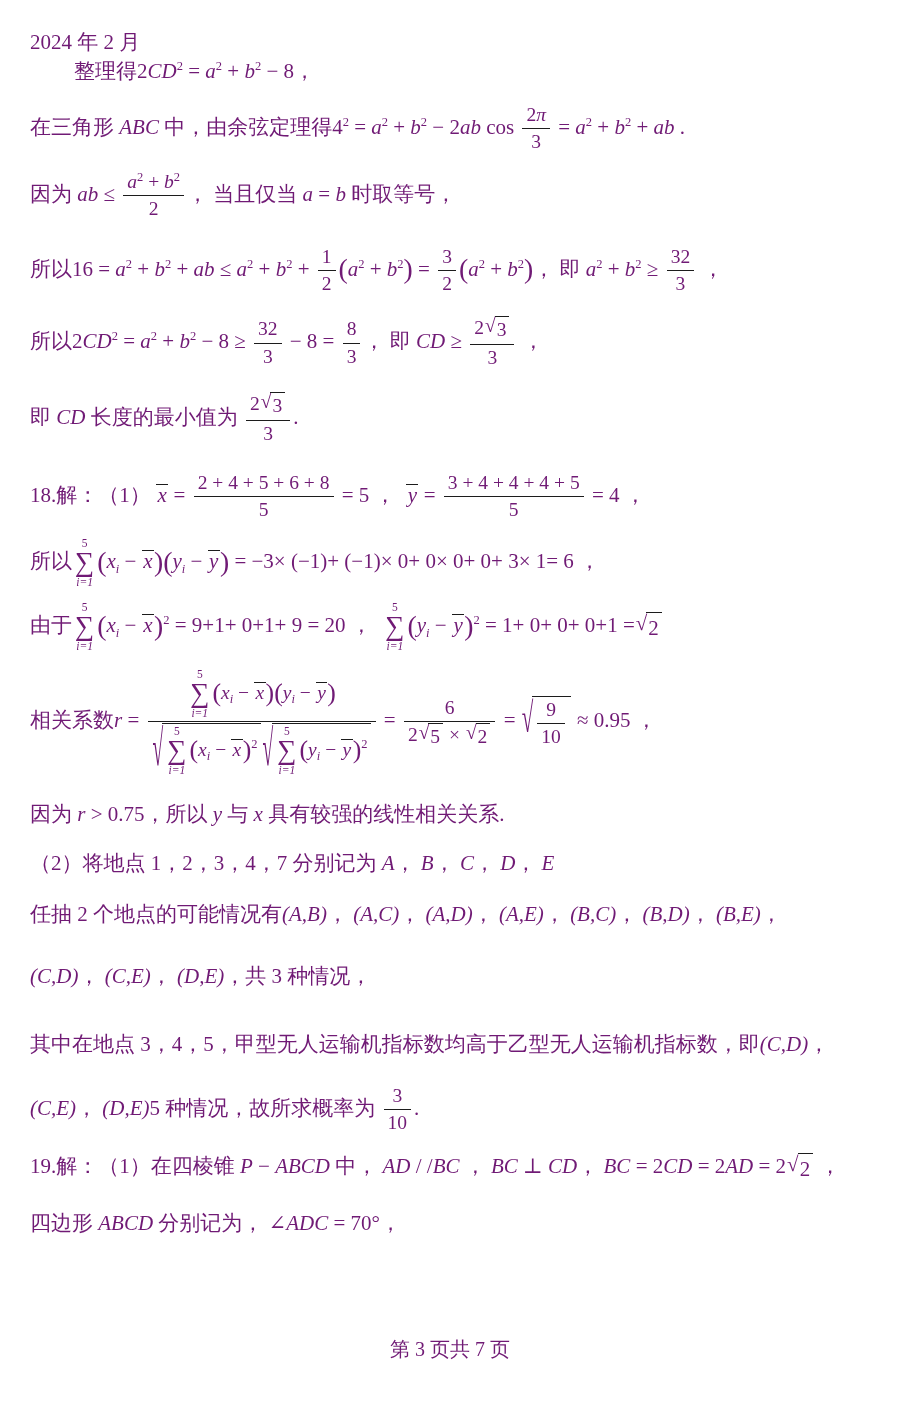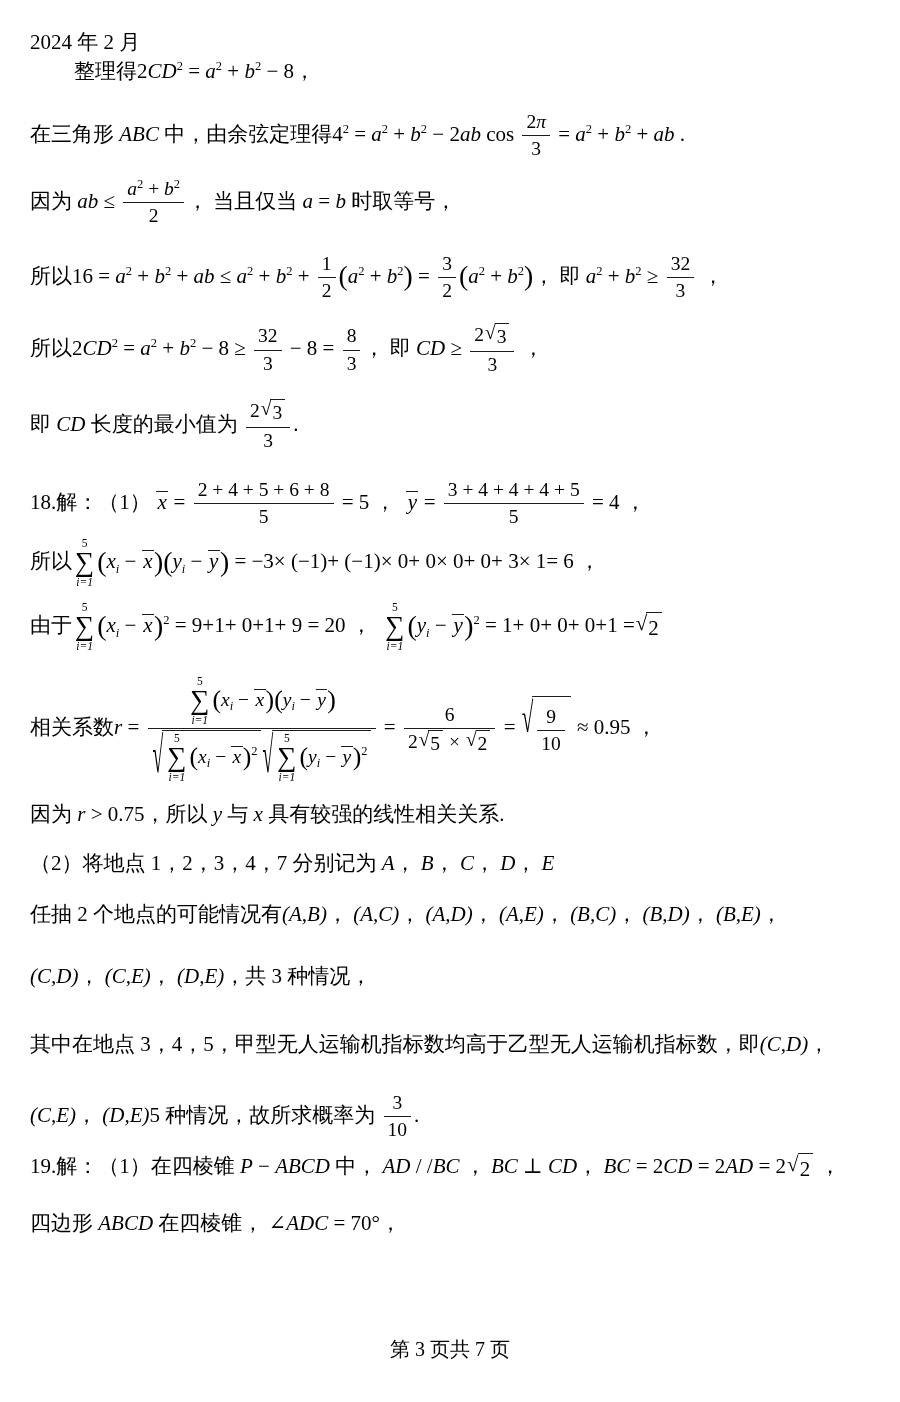--- a/index.html
+++ b/index.html
@@ -1,36 +1,36 @@
 <!DOCTYPE html>
 <html><head>
 <meta charset="utf-8">
 <style>
   html,body { margin:0; padding:0; background:#e8e8e8; }
   .page {
     position:relative; width:900px; height:1402px; margin:0 auto;
-    background:#ffffff; color:#000000; overflow:hidden;
+    background:#ffffff; color:#701a75; overflow:hidden;
     font-family:"Liberation Serif","DejaVu Serif",serif;
   }
   .line {
     position:absolute; left:30px; width:855px;
     font-size:21px; line-height:1.35; white-space:pre-wrap;
   }
   .tx { font-style:normal; }
   .it { font-style:italic; }
   sup { font-size:12.5px; line-height:0; }
   sub { font-size:12.5px; line-height:0; font-style:italic; }
   .bigp { font-size:1.32em; line-height:1; vertical-align:-0.1em; }
   .bar {
     display:inline-block; font-style:italic; line-height:1.02;
     border-top:1.6px solid #1c1c1c; padding:0 1.5px; margin-top:-2px;
   }
   .frac {
     display:inline-block; vertical-align:middle; text-align:center;
-    font-size:0.93em; line-height:1.25; margin:7px 3px;
+    font-size:0.93em; line-height:1.25; margin:0 3px;
   }
   .frac > .num { display:block; border-bottom:1.4px solid #1c1c1c; padding:0 4px 1px 4px; }
   .frac > .den { display:block; padding:1px 4px 0 4px; }
   .sum {
     display:inline-flex; flex-direction:column; align-items:center;
     vertical-align:middle; line-height:1; margin:0 3px;
   }
   .sum .lim { font-size:11.5px; line-height:1.15; }
   .sum .lim.bot { font-style:italic; }
   .sum .sigma { font-size:27px; line-height:0.95; }
@@ -61,16 +61,16 @@
       <div class="line" style="top: 537px;"><span class="tx">所以</span><span class="sum"><span class="lim top">5</span><span class="sigma">∑</span><span class="lim bot">i=1</span></span><span class="bigp">(</span><span class="it">x</span><sub>i</sub><span class="tx"> − </span><span class="bar">x</span><span class="bigp">)(</span><span class="it">y</span><sub>i</sub><span class="tx"> − </span><span class="bar">y</span><span class="bigp">)</span><span class="tx"> = −3× (−1)+ (−1)× 0+ 0× 0+ 0+ 3× 1= 6 ，</span></div>
       <div class="line" style="top: 601px;"><span class="tx">由于</span><span class="sum"><span class="lim top">5</span><span class="sigma">∑</span><span class="lim bot">i=1</span></span><span class="bigp">(</span><span class="it">x</span><sub>i</sub><span class="tx"> − </span><span class="bar">x</span><span class="bigp">)</span><sup>2</sup><span class="tx"> = 9+1+ 0+1+ 9 = 20 ，  </span><span class="sum"><span class="lim top">5</span><span class="sigma">∑</span><span class="lim bot">i=1</span></span><span class="bigp">(</span><span class="it">y</span><sub>i</sub><span class="tx"> − </span><span class="bar">y</span><span class="bigp">)</span><sup>2</sup><span class="tx"> = 1+ 0+ 0+ 0+1 =</span><span class="sqrt"><span class="radsign">√</span><span class="radicand"><span class="tx">2</span></span></span></div>
       <div class="line" style="top: 668px;"><span class="tx">相关系数</span><span class="it">r</span><span class="tx"> = </span><span class="frac"><span class="num"><span class="sum"><span class="lim top">5</span><span class="sigma">∑</span><span class="lim bot">i=1</span></span><span class="bigp">(</span><span class="it">x</span><sub>i</sub><span class="tx"> − </span><span class="bar">x</span><span class="bigp">)(</span><span class="it">y</span><sub>i</sub><span class="tx"> − </span><span class="bar">y</span><span class="bigp">)</span></span><span class="den"><span class="sqrt"><span class="radsign" style="transform: scaleY(2.6);">√</span><span class="radicand"><span class="sum"><span class="lim top">5</span><span class="sigma">∑</span><span class="lim bot">i=1</span></span><span class="bigp">(</span><span class="it">x</span><sub>i</sub><span class="tx"> − </span><span class="bar">x</span><span class="bigp">)</span><sup>2</sup></span></span><span class="sqrt"><span class="radsign" style="transform: scaleY(2.6);">√</span><span class="radicand"><span class="sum"><span class="lim top">5</span><span class="sigma">∑</span><span class="lim bot">i=1</span></span><span class="bigp">(</span><span class="it">y</span><sub>i</sub><span class="tx"> − </span><span class="bar">y</span><span class="bigp">)</span><sup>2</sup></span></span></span></span><span class="tx"> = </span><span class="frac"><span class="num"><span class="tx">6</span></span><span class="den"><span class="tx">2</span><span class="sqrt"><span class="radsign">√</span><span class="radicand"><span class="tx">5</span></span></span><span class="tx"> × </span><span class="sqrt"><span class="radsign">√</span><span class="radicand"><span class="tx">2</span></span></span></span></span><span class="tx"> = </span><span class="sqrt"><span class="radsign" style="transform: scaleY(2);">√</span><span class="radicand"><span class="frac"><span class="num"><span class="tx">9</span></span><span class="den"><span class="tx">10</span></span></span></span></span><span class="tx"> ≈ 0.95 ，</span></div>
       <div class="line" style="top: 800px;"><span class="tx">因为 </span><span class="it">r</span><span class="tx"> &gt; 0.75，所以 </span><span class="it">y</span><span class="tx"> 与 </span><span class="it">x</span><span class="tx"> 具有较强的线性相关关系.</span></div>
       <div class="line" style="top: 849px;"><span class="tx">（2）将地点 1，2，3，4，7 分别记为 </span><span class="it">A</span><span class="tx">， </span><span class="it">B</span><span class="tx">， </span><span class="it">C</span><span class="tx">， </span><span class="it">D</span><span class="tx">， </span><span class="it">E</span></div>
       <div class="line" style="top: 900px;"><span class="tx">任抽 2 个地点的可能情况有</span><span class="it">(A,B)</span><span class="tx">， </span><span class="it">(A,C)</span><span class="tx">， </span><span class="it">(A,D)</span><span class="tx">， </span><span class="it">(A,E)</span><span class="tx">， </span><span class="it">(B,C)</span><span class="tx">， </span><span class="it">(B,D)</span><span class="tx">， </span><span class="it">(B,E)</span><span class="tx">，</span></div>
       <div class="line" style="top: 962px;"><span class="it">(C,D)</span><span class="tx">， </span><span class="it">(C,E)</span><span class="tx">， </span><span class="it">(D,E)</span><span class="tx">，共 3 种情况，</span></div>
       <div class="line" style="top: 1030px;"><span class="tx">其中在地点 3，4，5，甲型无人运输机指标数均高于乙型无人运输机指标数，即</span><span class="it">(C,D)</span><span class="tx">，</span></div>
       <div class="line" style="top: 1084px;"><span class="it">(C,E)</span><span class="tx">， </span><span class="it">(D,E)</span><span class="tx">5 种情况，故所求概率为 </span><span class="frac"><span class="num"><span class="tx">3</span></span><span class="den"><span class="tx">10</span></span></span><span class="tx">.</span></div>
       <div class="line" style="top: 1152px;"><span class="tx">19.解：（1）在四棱锥 </span><span class="it">P</span><span class="tx"> − </span><span class="it">ABCD</span><span class="tx"> 中， </span><span class="it">AD</span><span class="tx"> / /</span><span class="it">BC</span><span class="tx"> ， </span><span class="it">BC</span><span class="tx"> ⊥ </span><span class="it">CD</span><span class="tx">， </span><span class="it">BC</span><span class="tx"> = 2</span><span class="it">CD</span><span class="tx"> = 2</span><span class="it">AD</span><span class="tx"> = 2</span><span class="sqrt"><span class="radsign">√</span><span class="radicand"><span class="tx">2</span></span></span><span class="tx"> ，</span></div>
-      <div class="line" style="top: 1209px;"><span class="tx">四边形 </span><span class="it">ABCD</span><span class="tx"> 在四棱锥， ∠</span><span class="it">ADC</span><span class="tx"> = 70°，</span></div>
+      <div class="line" style="top: 1209px;"><span class="tx">四边形 </span><span class="it">ABCD</span><span class="tx"> 分别记为， ∠</span><span class="it">ADC</span><span class="tx"> = 70°，</span></div>
     </div>
   <div class="footer" style="top: 1336px;">第 3 页共 7 页</div>
 </div>
 
 </body></html>

